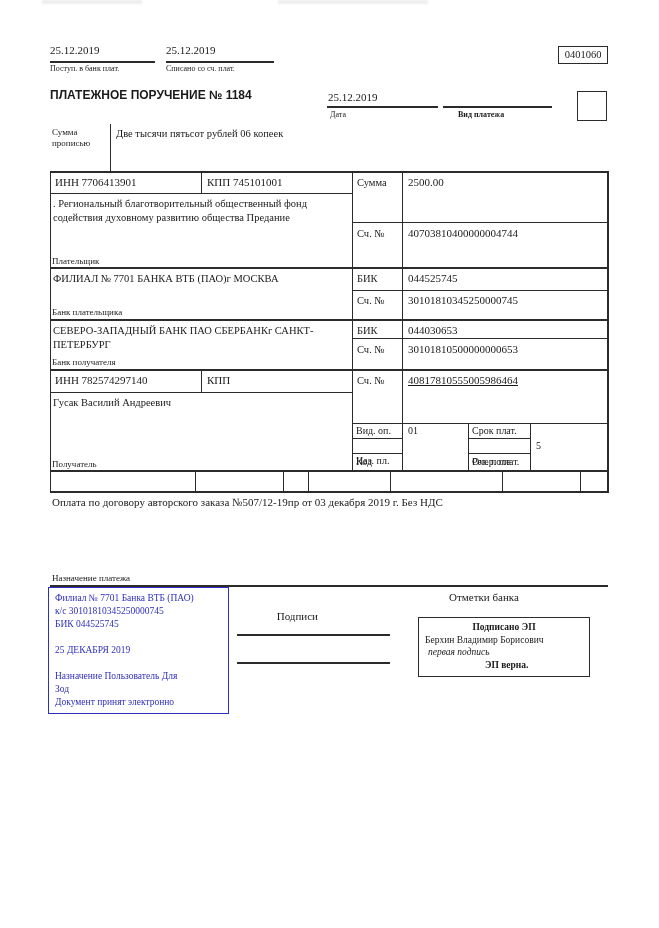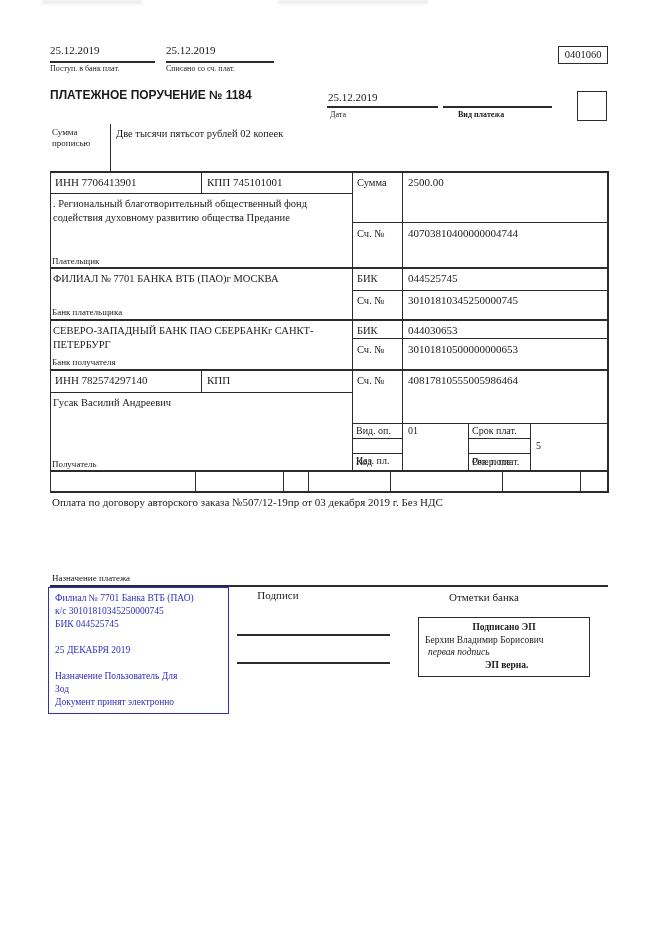--- a/index.html
+++ b/index.html
@@ -55,21 +55,21 @@
   <div class="t f8" style="left:330px; top:110px;">Дата</div>
   <div class="hline" style="left:443px; top:106px; width:109px; height:1.5px;"></div>
   <div class="t f8" style="left:458px; top:110px;font-weight:bold;">Вид платежа</div>
   <div class="box" style="left:577px; top:91px; width:30px; height:30px;"></div>
 
   <div class="t f9" style="left:52px; top:127px; white-space:normal; width:54px;">
     <div>Сумма</div>
     <div>прописью</div>
   </div>
   <div class="vline" style="left:110px; top:124px; width:1px; height:48px;"></div>
-  <div class="t f105" style="left:116px; top:127px;">Две тысячи пятьсот рублей 02 копеек</div>
+  <div class="t f105" style="left:116px; top:127px;">Две тысячи пятьсот рублей 06 копеек</div>
 
   <div class="hline" style="left:50px; top:171px; width:558px; height:2px;"></div>
   <div class="hline" style="left:50px; top:193px; width:302px; height:1px;"></div>
   <div class="hline" style="left:352px; top:222px; width:256px; height:1px;"></div>
   <div class="hline" style="left:50px; top:267px; width:558px; height:2px;"></div>
   <div class="hline" style="left:352px; top:290px; width:256px; height:1px;"></div>
   <div class="hline" style="left:50px; top:319px; width:558px; height:2px;"></div>
   <div class="hline" style="left:352px; top:338px; width:256px; height:1px;"></div>
   <div class="hline" style="left:50px; top:369px; width:558px; height:2px;"></div>
   <div class="hline" style="left:50px; top:392px; width:302px; height:1px;"></div>
@@ -117,21 +117,21 @@
   <div class="t f105 wrap" style="left:53px; top:324px; width:296px;">СЕВЕРО-ЗАПАДНЫЙ БАНК ПАО СБЕРБАНКг САНКТ-ПЕТЕРБУРГ</div>
   <div class="t f105" style="left:357px; top:324px;">БИК</div>
   <div class="t f11" style="left:408px; top:324px;">044030653</div>
   <div class="t f105" style="left:357px; top:343px;">Сч. №</div>
   <div class="t f11" style="left:408px; top:343px;">30101810500000000653</div>
   <div class="t f9" style="left:52px; top:357px;">Банк получателя</div>
 
   <div class="t f11" style="left:55px; top:374px;">ИНН 782574297140</div>
   <div class="t f11" style="left:207px; top:374px;">КПП</div>
   <div class="t f105" style="left:357px; top:374px;">Сч. №</div>
-  <div class="t f11" style="left:408px; top:374px;">40817810555005986464</div>
+  <div class="t f11" style="left:408px; top:374px;text-decoration:underline;">40817810555005986464</div>
   <div class="t f105" style="left:53px; top:396px;">Гусак Василий Андреевич</div>
 
   <div class="t f10" style="left:356px; top:425px;">Вид. оп.</div>
   <div class="t f10" style="left:408px; top:425px;">01</div>
   <div class="t f10" style="left:472px; top:425px;">Срок плат.</div>
   <div class="t f10" style="left:356px; top:440px;margin-top:15px;">Наз. пл.</div>
   <div class="t f10" style="left:472px; top:456px;">Очер. плат.</div>
   <div class="t f10" style="left:536px; top:440px;">5</div>
   <div class="t f10" style="left:356px; top:456px;">Код</div>
   <div class="t f10" style="left:472px; top:456px;">Рез. поле</div>
@@ -146,21 +146,21 @@
     <div class="bb-line">к/с 30101810345250000745</div>
     <div class="bb-line">БИК 044525745</div>
     <div class="bb-line"></div>
     <div class="bb-line">25 ДЕКАБРЯ 2019</div>
     <div class="bb-line"></div>
     <div class="bb-line">Назначение Пользователь Для</div>
     <div class="bb-line">Зод</div>
     <div class="bb-line">Документ принят электронно</div>
   </div>
 
-  <div class="t f11 center" style="left:238px; top:589px; width:80px;">Подписи</div>
+  <div class="t f11 center" style="left:238px; top:610px; width:80px;text-align:right;">Подписи</div>
   <div class="t f11 center" style="left:428px; top:591px; width:112px;">Отметки банка</div>
 
   <div class="hline" style="left:237px; top:634px; width:153px; height:1.5px;"></div>
   <div class="hline" style="left:237px; top:662px; width:153px; height:1.5px;"></div>
 
   <div class="box" style="left:418px; top:617px; width:172px; height:60px; font-size:9.5px; line-height:12.5px;">
     <div class="bold center" style="margin-top:3px;">Подписано ЭП</div>
     <div style="margin-left:6px;">Берхин Владимир Борисович</div>
     <div class="italic" style="margin-left:9px;">первая подпись</div>
     <div class="bold" style="margin-left:66px;">ЭП верна.</div>

